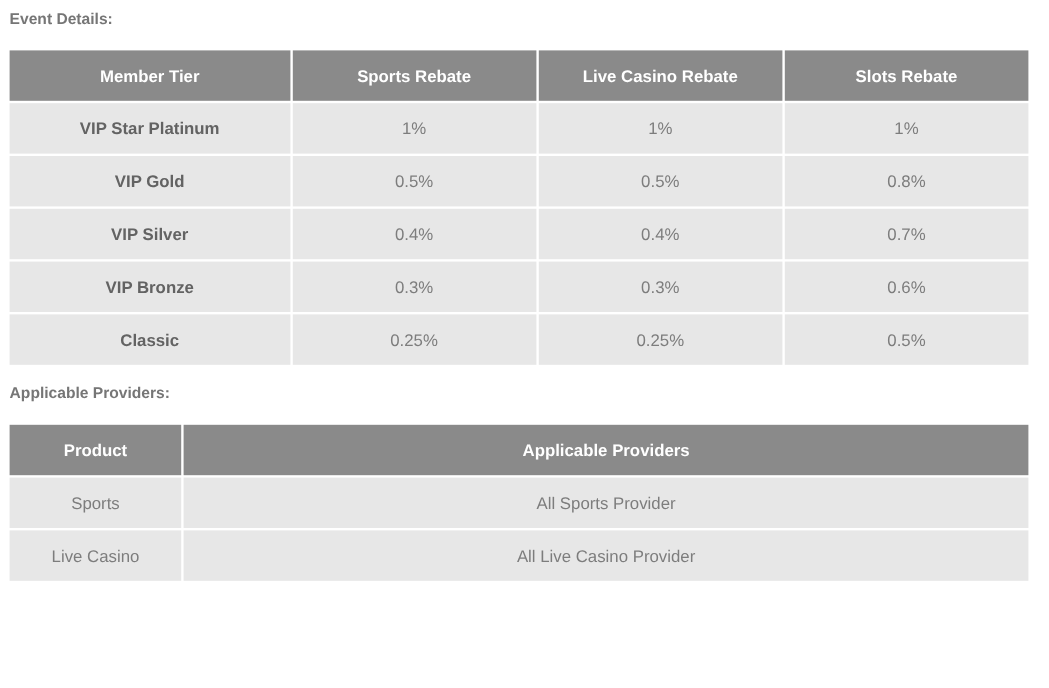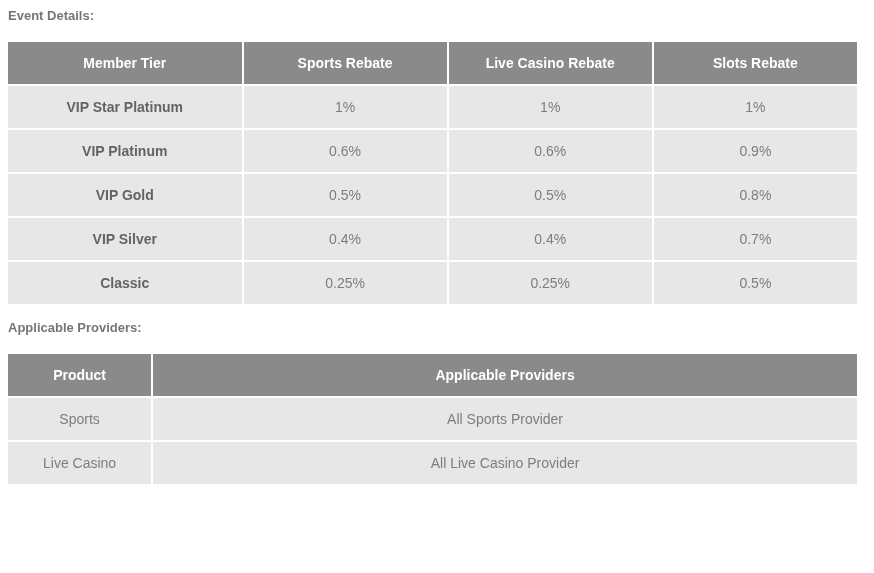--- a/index.html
+++ b/index.html
@@ -80,36 +80,36 @@
       </tr>
     </thead>
     <tbody>
       <tr>
         <td class="tier">VIP Star Platinum</td>
         <td>1%</td>
         <td>1%</td>
         <td>1%</td>
       </tr>
       <tr>
-        <td class="tier">VIP Platinum</td>
-        <td>0.6%</td>
-        <td>0.6%</td>
-        <td>0.9%</td>
-      </tr>
-      <tr>
         <td class="tier">VIP Gold</td>
         <td>0.5%</td>
         <td>0.5%</td>
         <td>0.8%</td>
       </tr>
       <tr>
         <td class="tier">VIP Silver</td>
         <td>0.4%</td>
         <td>0.4%</td>
         <td>0.7%</td>
+      </tr>
+      <tr>
+        <td class="tier">VIP Bronze</td>
+        <td>0.3%</td>
+        <td>0.3%</td>
+        <td>0.6%</td>
       </tr>
       <tr>
         <td class="tier">Classic</td>
         <td>0.25%</td>
         <td>0.25%</td>
         <td>0.5%</td>
       </tr>
     </tbody>
   </table>
 

